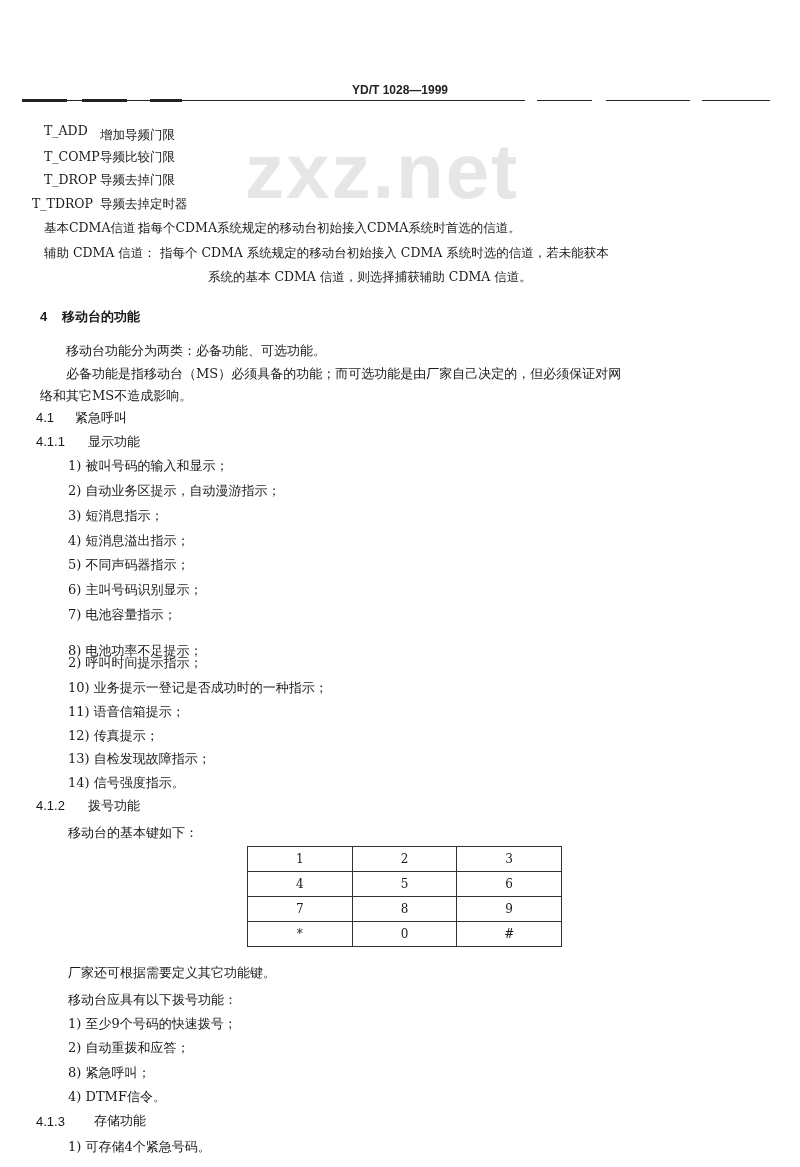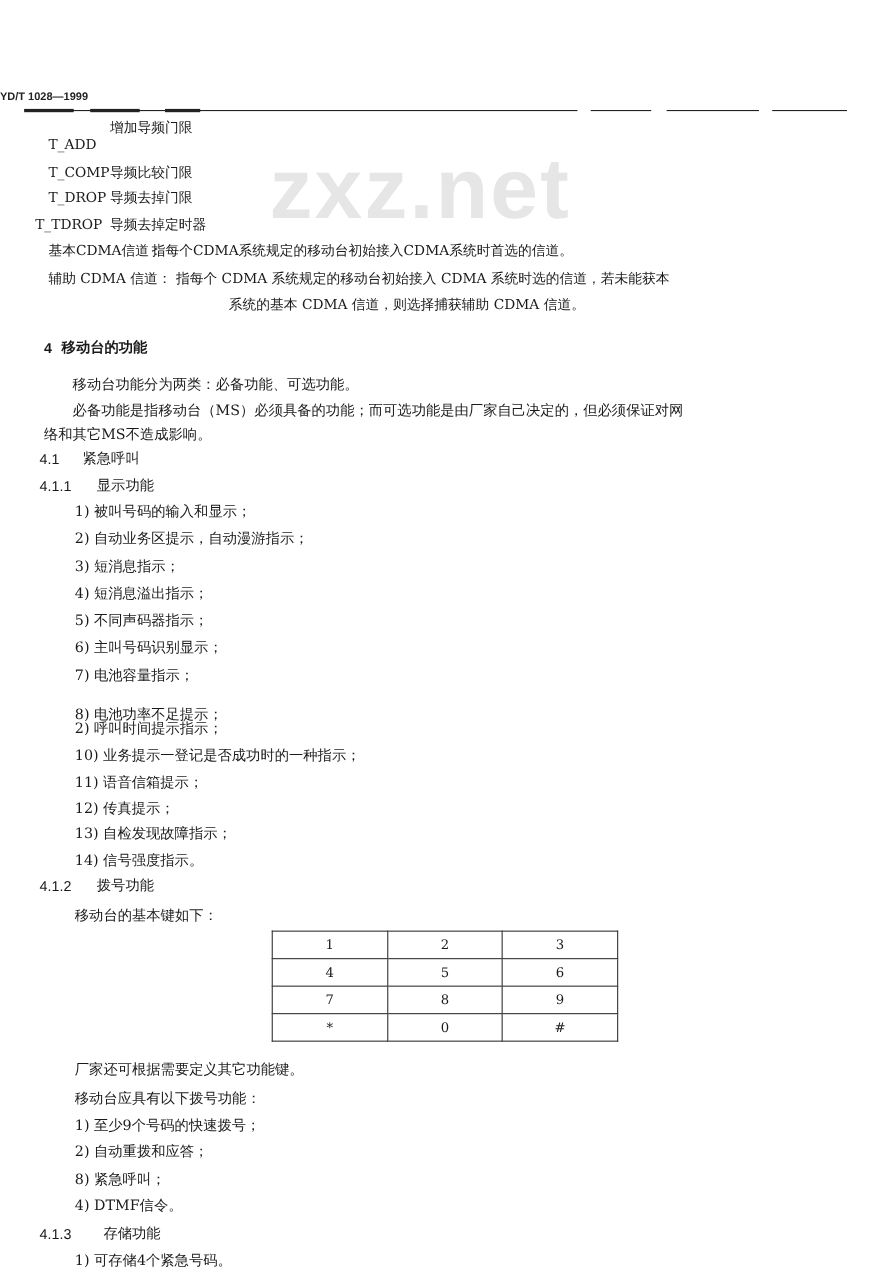--- a/index.html
+++ b/index.html
@@ -3,23 +3,23 @@
   <meta charset="utf-8">
   <style>
     html, body { margin: 0; padding: 0; background: #ffffff; }
     body {
       width: 800px; height: 1167px; position: relative; overflow: hidden;
       font-family: "DejaVu Serif", "Liberation Serif", serif;
       color: #1a1a1a; font-size: 13px;
     }
     .abs { position: absolute; white-space: nowrap; line-height: 1; }
     .hdr-title {
-      left: 0; width: 800px; top: 84px; 
+      left: 0; width: 800px; top: 84px; text-align: center;
       font-family: "Liberation Sans", "DejaVu Sans", sans-serif;
-      font-weight: bold; font-size: 10px; color: #222;
+      font-weight: bold; font-size: 12px; color: #222;
     }
     .hdr-rule { position: absolute; left: 22px; top: 100px; width: 748px; height: 0;
       border-top: 1.5px solid #222; }
     .hdr-rule-gap { position: absolute; top: 97px; height: 6px; background: #fff; }
     .thick { position: absolute; top: 99px; height: 3px; background: #222; }
     .watermark {
       position: absolute; left: 245px; top: 132px;
       font-family: "Liberation Sans", "DejaVu Sans", sans-serif;
       font-weight: bold; font-size: 78px; color: #e6e6e6; letter-spacing: 2px;
       line-height: 1;
@@ -44,36 +44,36 @@
 <div class="thick" style="left:22px;width:45px;"></div>
 <div class="thick" style="left:82px;width:45px;"></div>
 <div class="thick" style="left:150px;width:32px;"></div>
 <div class="hdr-rule-gap" style="left:525px;width:12px;"></div>
 <div class="hdr-rule-gap" style="left:592px;width:14px;"></div>
 <div class="hdr-rule-gap" style="left:690px;width:12px;"></div>
 
 <div class="watermark">zxz.net</div>
 
 <div class="abs term" style="left:44px;top:125px;">T_ADD</div>
-<div class="abs term" style="left:100px;top:110px;">增加导频门限</div>
+<div class="abs term" style="left:100px;top:129px;">增加导频门限</div>
 <div class="abs term" style="left:44px;top:151px;">T_COMP</div>
 <div class="abs term" style="left:100px;top:151px;">导频比较门限</div>
 <div class="abs term" style="left:44px;top:174px;">T_DROP</div>
 <div class="abs term" style="left:100px;top:174px;">导频去掉门限</div>
 <div class="abs term" style="left:32px;top:198px;">T_TDROP</div>
 <div class="abs term" style="left:100px;top:198px;">导频去掉定时器</div>
 
 <div class="abs term" style="left:44px;top:222px;">基本CDMA信道：</div>
 <div class="abs term" style="left:138px;top:222px;">指每个CDMA系统规定的移动台初始接入CDMA系统时首选的信道。</div>
 <div class="abs term" style="left:44px;top:247px;">辅助 CDMA 信道：</div>
 <div class="abs term" style="left:160px;top:247px;">指每个 CDMA 系统规定的移动台初始接入 CDMA 系统时选的信道，若未能获本</div>
 <div class="abs term" style="left:208px;top:271px;">系统的基本 CDMA 信道，则选择捕获辅助 CDMA 信道。</div>
 
 <div class="abs bold sans" style="left:40px;top:310px;font-size:13px;">4</div>
-<div class="abs bold" style="left:56px;top:310px;">移动台的功能</div>
+<div class="abs bold" style="left:62px;top:310px;font-family:Liberation Serif, serif;">移动台的功能</div>
 <div class="abs" style="left:66px;top:344px;">移动台功能分为两类：必备功能、可选功能。</div>
 <div class="abs" style="left:66px;top:367px;">必备功能是指移动台（MS）必须具备的功能；而可选功能是由厂家自己决定的，但必须保证对网</div>
 <div class="abs" style="left:40px;top:389px;">络和其它MS不造成影响。</div>
 
 <div class="abs sans" style="left:36px;top:411px;">4.1</div>
 <div class="abs" style="left:75px;top:411px;">紧急呼叫</div>
 
 <div class="abs sans" style="left:36px;top:435px;">4.1.1</div>
 <div class="abs" style="left:88px;top:435px;">显示功能</div>
 

